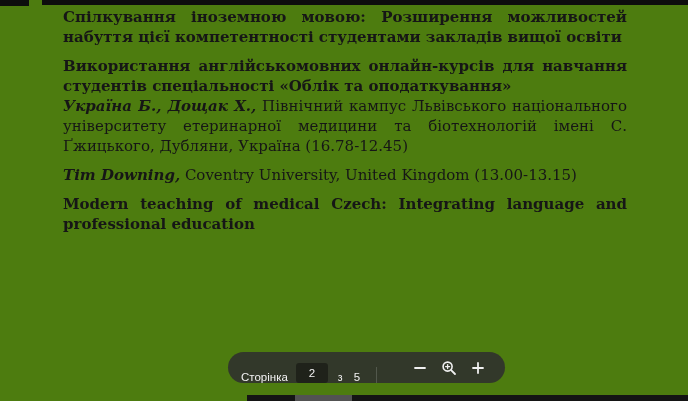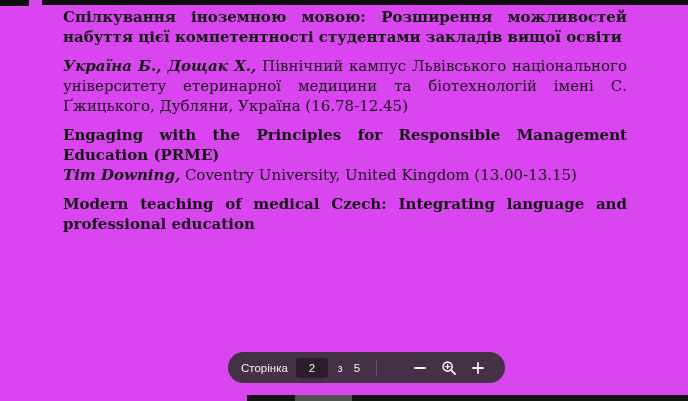--- a/index.html
+++ b/index.html
@@ -1,20 +1,20 @@
 <!DOCTYPE html>
 <html lang="uk"><head>
 <meta charset="utf-8">
 <style>
   html, body { margin: 0; padding: 0; }
   .screen {
     position: relative;
     width: 688px;
     height: 401px;
-    background: #d946ef;
+    background: #4d7c0f;
     overflow: hidden;
     font-family: "DejaVu Serif", serif;
   }
   
   .topbar-left {
     position: absolute; top: 0; left: 0;
     width: 29px; height: 6px; background: #0d0d0d;
   }
   .topbar-right {
     position: absolute; top: 0; left: 42px; right: 0;
@@ -33,21 +33,21 @@
   .session-authors { font-weight: bold; font-style: italic; }
   
   .page-toolbar {
     position: absolute; left: 228px; top: 352px;
     width: 277px; height: 31px;
     border-radius: 16px;
     background: rgba(47, 47, 47, 0.88);
     color: #f2f2f2;
     font-family: "Liberation Sans", sans-serif;
     font-size: 11.5px;
-    display: flex; align-items: center;
+    display: flex; align-items: flex-end;
     padding: 0 13px;
     box-sizing: border-box;
   }
   .pt-label { white-space: nowrap; }
   .pt-pagebox {
     margin-left: 8px;
     min-width: 32px; height: 20px;
     background: rgba(0, 0, 0, 0.38);
     border-radius: 3px;
     display: flex; align-items: center; justify-content: center;
@@ -86,26 +86,26 @@
   <div class="topbar-left"></div>
   <div class="topbar-right"></div>
 
   <div class="content">
 
     <div class="session">
       <div class="session-title">Спілкування іноземною мовою: Розширення можливостей набуття цієї компетентності студентами закладів вищої освіти</div>
     </div>
 
     <div class="session">
+      <div class="session-title">Використання англійськомовних онлайн-курсів для навчання студентів спеціальності «Облік та оподаткування»</div>
       <div><span class="session-authors">Україна Б., Дощак Х.,</span> <span>Північний кампус Львівського національного університету етеринарної медицини та біотехнологій імені С. Ґжицького, Дубляни, Україна (16.78-12.45)</span></div>
     </div>
 
 
     <div class="session">
-      <div class="session-title">Engaging with the Principles for Responsible Management Education (PRME)</div>
       <div><span class="session-authors">Tim Downing,</span> <span>Coventry University, United Kingdom (13.00-13.15)</span></div>
     </div>
 
     <div class="session">
       <div class="session-title">Modern teaching of medical Czech: Integrating language and professional education</div>
     </div>
 
   </div>
 
   <div class="page-toolbar">

